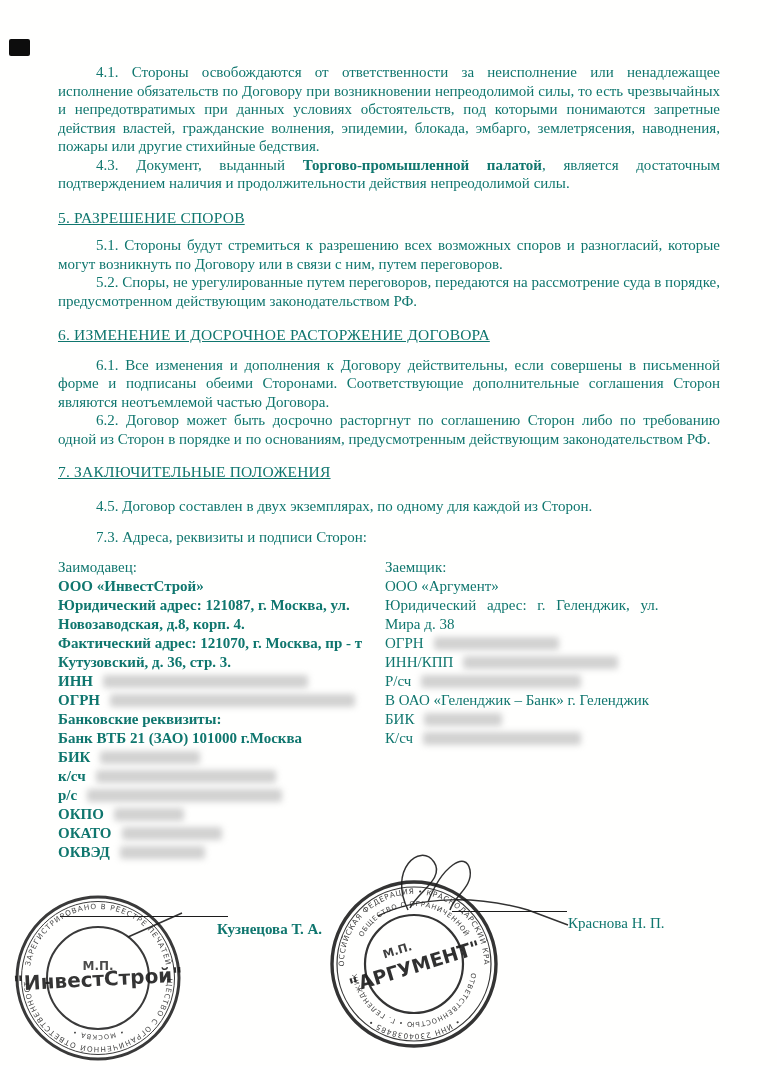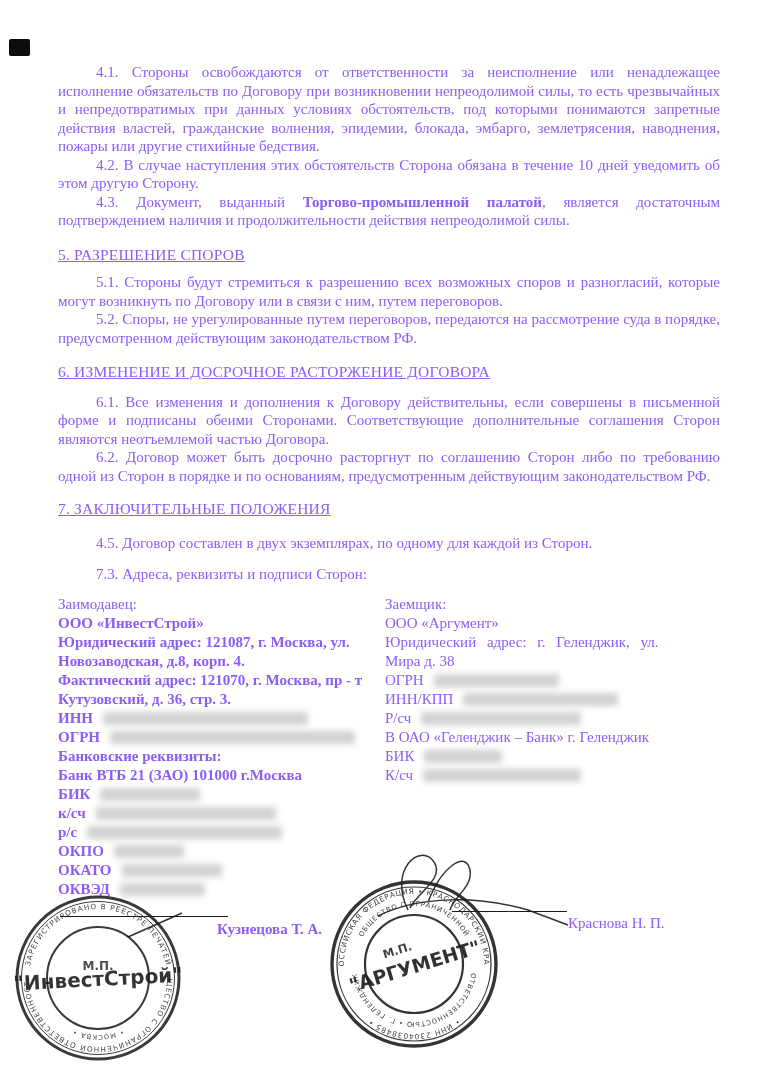--- a/index.html
+++ b/index.html
@@ -3,21 +3,21 @@
 <meta charset="utf-8">
 <style>
   html,body{margin:0;padding:0;}
   body{background:#ffffff;}
   .page{
     position:relative;
     width:777px;height:1066px;
     background:#fffffe;
     overflow:hidden;
     font-family:"Liberation Serif", serif;
-    color:#8b5cf6;
+    color:#0f766e;
   }
   .content{
     position:absolute;
     left:58px;top:63px;width:662px;
   }
   .para{
     margin:0;
     font-size:15px;
     line-height:18.5px;
     text-align:justify;
@@ -75,21 +75,20 @@
 </style>
 </head>
 <body>
 
 <div class="page">
 
   <div class="scan-artifact"></div>
 
   <div class="content">
     <p class="para">4.1. Стороны освобождаются от ответственности за неисполнение или ненадлежащее исполнение обязательств по Договору при возникновении непреодолимой силы, то есть чрезвычайных и непредотвратимых при данных условиях обстоятельств, под которыми понимаются запретные действия властей, гражданские волнения, эпидемии, блокада, эмбарго, землетрясения, наводнения, пожары или другие стихийные бедствия.</p>
-    <p class="para">4.2. В случае наступления этих обстоятельств Сторона обязана в течение 10 дней уведомить об этом другую Сторону.</p>
     <p class="para"><span>4.3. Документ, выданный </span><span class="bold">Торгово-промышленной палатой</span><span>, является достаточным подтверждением наличия и продолжительности действия непреодолимой силы.</span></p>
 
     <p class="para heading">5. РАЗРЕШЕНИЕ СПОРОВ</p>
     <p class="para">5.1. Стороны будут стремиться к разрешению всех возможных споров и разногласий, которые могут возникнуть по Договору или в связи с ним, путем переговоров.</p>
     <p class="para">5.2. Споры, не урегулированные путем переговоров, передаются на рассмотрение суда в порядке, предусмотренном действующим законодательством РФ.</p>
 
     <p class="para heading h6">6. ИЗМЕНЕНИЕ И ДОСРОЧНОЕ РАСТОРЖЕНИЕ ДОГОВОРА</p>
     <p class="para">6.1. Все изменения и дополнения к Договору действительны, если совершены в письменной форме и подписаны обеими Сторонами. Соответствующие дополнительные соглашения Сторон являются неотъемлемой частью Договора.</p>
     <p class="para">6.2. Договор может быть досрочно расторгнут по соглашению Сторон либо по требованию одной из Сторон в порядке и по основаниям, предусмотренным действующим законодательством РФ.</p>
 

